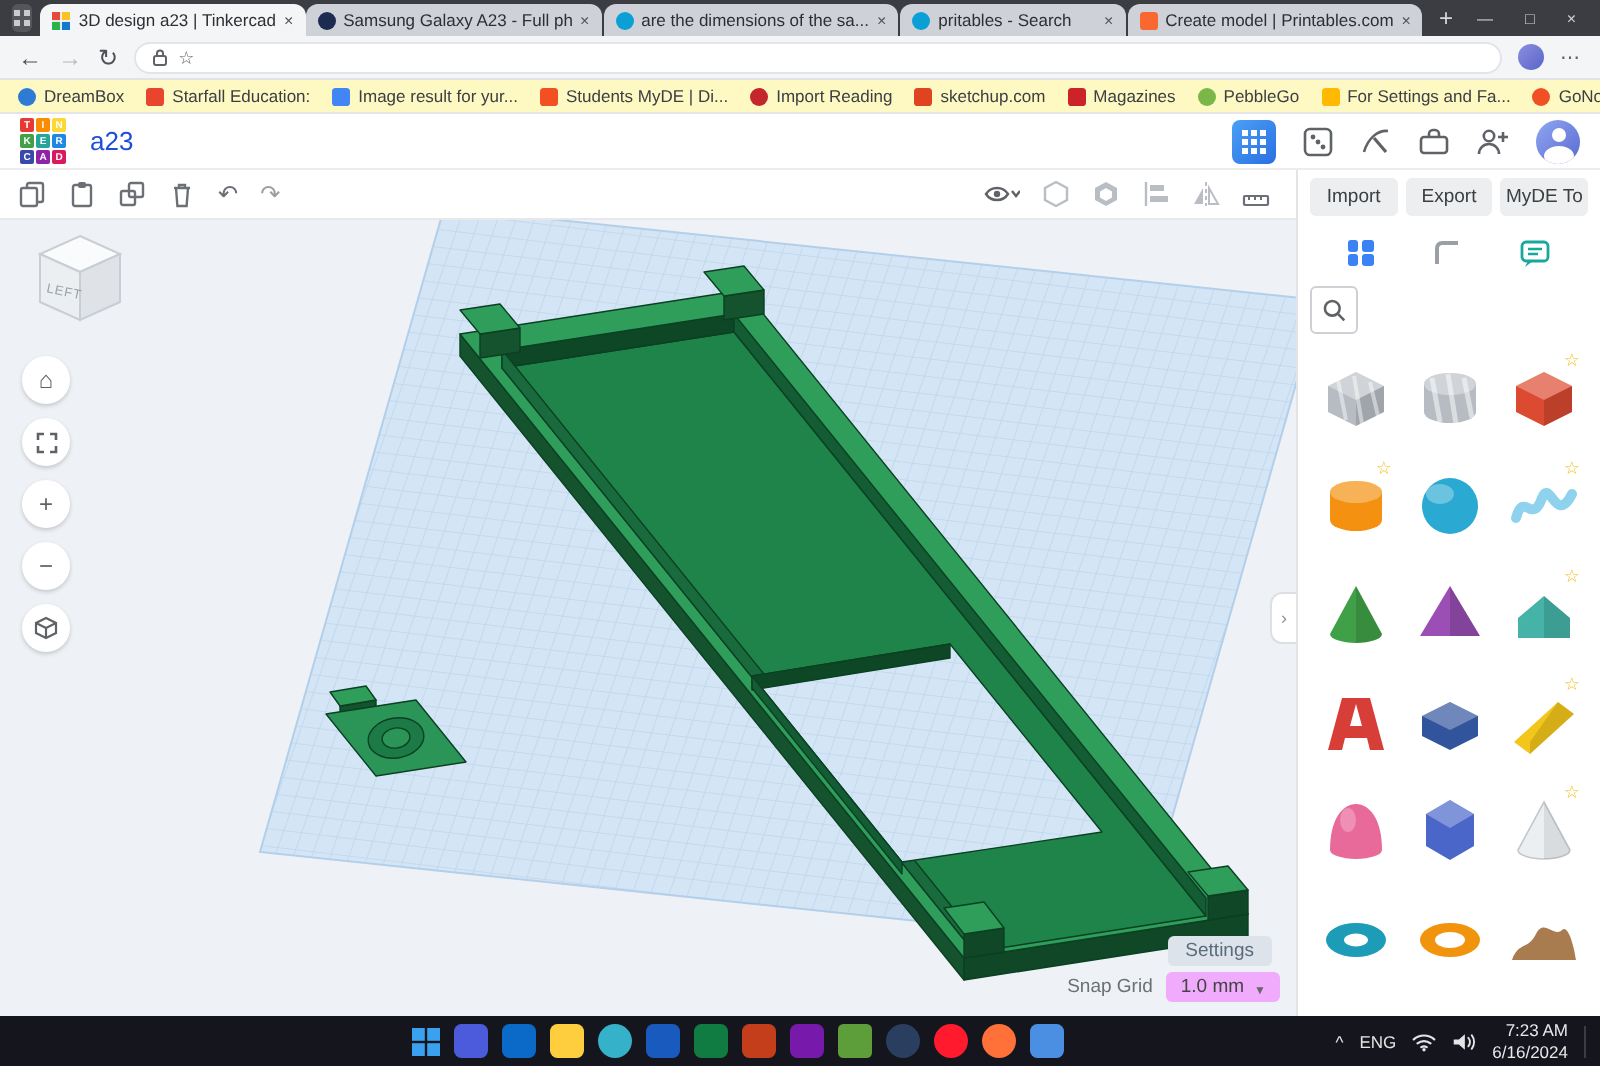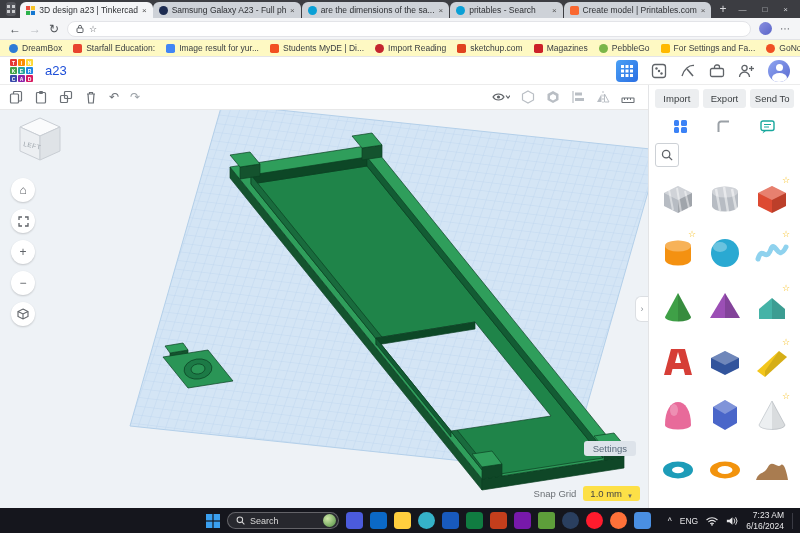--- a/index.html
+++ b/index.html
@@ -50,23 +50,23 @@
   .tc-toolbar{height:25px;width:648px;background:#fff;display:flex;align-items:center;gap:11px;padding:0 9px;border-bottom:1px solid #e8e8e8}
   .tbr{margin-left:auto;display:flex;align-items:center;gap:11px;padding-right:4px}
   .glyph{font-size:12px;color:#6b7076;line-height:1}
 
   
   .canvas{position:absolute;top:110px;left:0;width:648px;height:398px;background:#eef2f6;overflow:hidden}
   .viewcube{position:absolute;top:5px;left:14px}
   .viewbtns{position:absolute;top:68px;left:11px;display:flex;flex-direction:column;gap:7px}
   .vbtn{width:24px;height:24px;border-radius:50%;background:#fff;box-shadow:0 1px 2px rgba(0,0,0,.18);display:flex;align-items:center;justify-content:center;color:#5f6368;font-size:12px}
   .panel-handle{position:absolute;right:0;top:186px;width:13px;height:26px;background:#fff;border:1px solid #dcdfe3;border-right:none;border-radius:6px 0 0 6px;display:flex;align-items:center;justify-content:center;color:#8a9096;font-size:9px}
-  .settings-chip{position:absolute;right:12px;bottom:52px;background:#dde3ea;border-radius:3px;padding:2px 9px;font-size:9.5px;color:#5a6b7b}
+  .settings-chip{position:absolute;right:12px;bottom:25px;background:#dde3ea;border-radius:3px;padding:2px 9px;font-size:9.5px;color:#5a6b7b}
   .snapgrid{position:absolute;right:8px;bottom:7px;display:flex;align-items:center;gap:7px;font-size:9.5px;color:#6b7075}
-  .snap-select{display:flex;align-items:flex-end;gap:5px;background:#fde047;border-radius:3px;padding:2px 7px;color:#444}
+  .snap-select{display:flex;align-items:flex-end;gap:5px;background:#f0abfc;border-radius:3px;padding:2px 7px;color:#444}
   .snap-select .caret{font-size:6px;color:#666}
 
   
   .panel{position:absolute;top:85px;right:0;bottom:25px;width:152px;background:#fff;border-left:1px solid #e3e4e6;display:flex;flex-direction:column}
   .panel-actions{display:flex;gap:4px;padding:4px 6px}
   .pbtn{flex:1;background:#eceef0;border-radius:3px;font-size:9.5px;color:#3c4043;text-align:center;padding:4px 0;white-space:nowrap}
   .panel-tabs{display:flex;justify-content:space-around;align-items:center;padding:7px 10px 5px}
   .grid-ico{width:13px;height:13px;display:grid;grid-template-columns:1fr 1fr;gap:1.5px}
   .grid-ico i{background:#3b82f6;border-radius:1.5px}
   .cat-row{display:flex;gap:5px;padding:4px 6px 5px}
@@ -413,21 +413,21 @@
         <span>1.0 mm</span>
         <span class="caret">▼</span>
       </span>
     </div>
   </div>
 
   <div class="panel">
     <div class="panel-actions">
       <span class="pbtn">Import</span>
       <span class="pbtn">Export</span>
-      <span class="pbtn">Send To</span>
+      <span class="pbtn">MyDE To</span>
     </div>
     <div class="panel-tabs">
       <span class="grid-ico">
           <i></i>
           <i></i>
           <i></i>
           <i></i>
         </span>
       <svg width="15" height="15" viewBox="0 0 15 15">
           <path d="M2.5,13 V5 a2.5,2.5 0 0 1 2.5,-2.5 H13" fill="none" stroke="#9aa0a6" stroke-width="2"></path>
@@ -573,28 +573,20 @@
   <div class="taskbar">
     <div class="tb-center">
       <svg width="14" height="14" viewBox="0 0 14 14">
           <g fill="#3aa0f0">
             <rect x="0" y="0" width="6.4" height="6.4"></rect>
             <rect x="7.6" y="0" width="6.4" height="6.4"></rect>
             <rect x="0" y="7.6" width="6.4" height="6.4"></rect>
             <rect x="7.6" y="7.6" width="6.4" height="6.4"></rect>
           </g>
         </svg>
-      <div class="search-pill">
-        <svg width="9" height="9" viewBox="0 0 14 14">
-            <circle cx="6" cy="6" r="4.3" fill="none" stroke="#d8d8d8" stroke-width="1.6"></circle>
-            <line x1="9.3" y1="9.3" x2="13" y2="13" stroke="#d8d8d8" stroke-width="1.6"></line>
-          </svg>
-        <span>Search</span>
-        <span class="pill-thumb"></span>
-      </div>
       <svg class="app-ico" width="17" height="17" viewBox="0 0 16 16">
           <rect width="16" height="16" rx="3.5" fill="#4b5bdc"></rect>
         </svg>
       <svg class="app-ico" width="17" height="17" viewBox="0 0 16 16">
           <rect width="16" height="16" rx="3.5" fill="#0b69c7"></rect>
         </svg>
       <svg class="app-ico" width="17" height="17" viewBox="0 0 16 16">
           <rect width="16" height="16" rx="3.5" fill="#ffce3e"></rect>
         </svg>
       <svg class="app-ico" width="17" height="17" viewBox="0 0 16 16">

